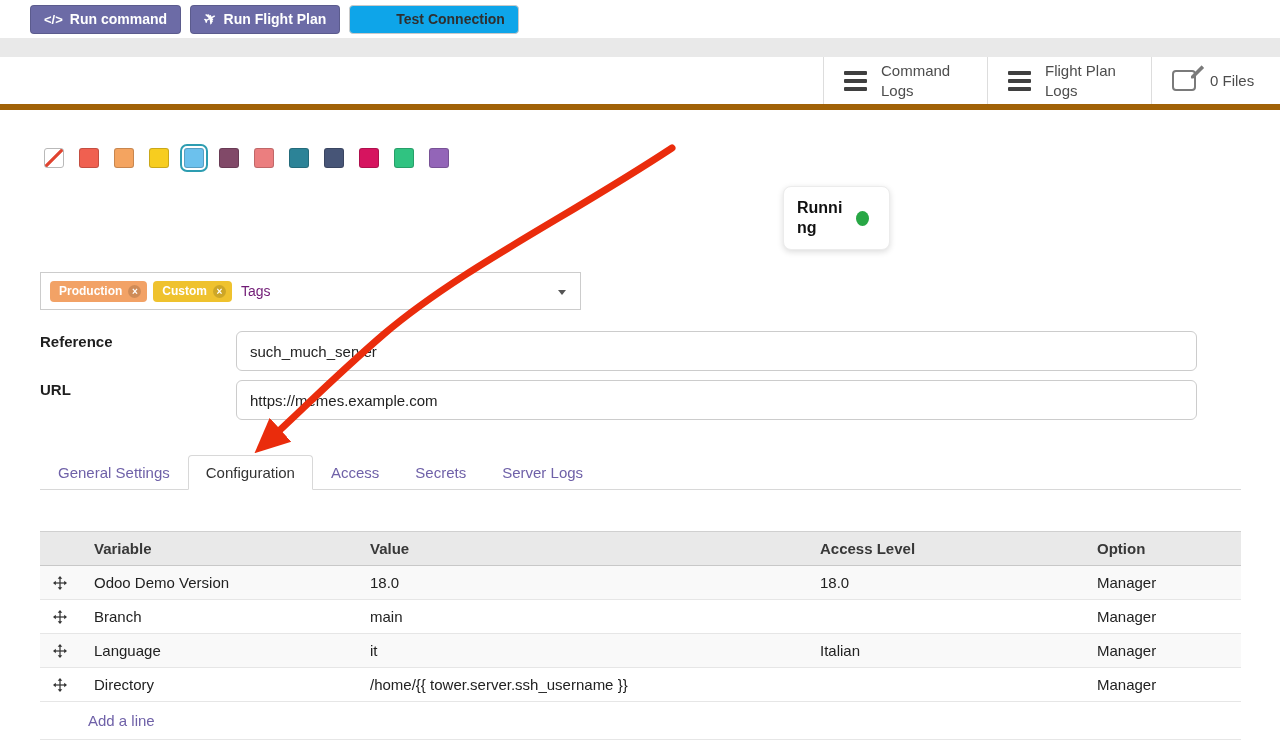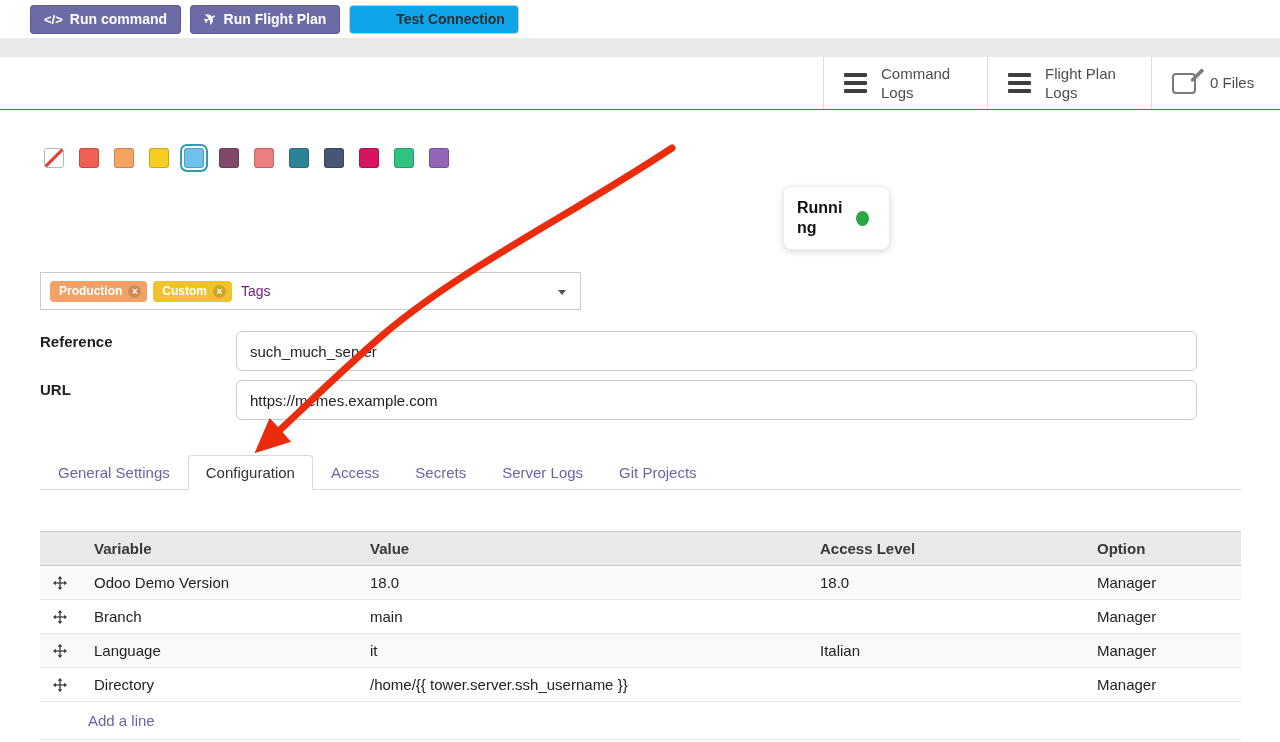--- a/index.html
+++ b/index.html
@@ -14,21 +14,21 @@
          border: 1px solid transparent; font-family: inherit; }
   .btn-primary { background: var(--accent, #6c6ba6); color: #fff; border-color: rgba(0,0,0,0.15); }
   .btn-default { background: #0ea5e9; color: #2f2f2f; border-color: #c9c9c9; padding-left: 46px; }
   .btn-icon { font-size: 13px; font-weight: 700; }
   .plane { display: inline-block; transform: rotate(-28deg); font-size: 15px; }
 
   .strip { position: absolute; top: 38px; left: 0; right: 0; height: 19px; background: #e9e9e9; }
 
   
   .statbar { position: absolute; top: 57px; left: 0; right: 0; height: 53px; background: #fff;
-             border-bottom: 1px solid #a16207; padding-left: 9px; }
+             border-bottom: 6px solid #a16207; padding-left: 9px; }
   .statwrap { position: absolute; right: 0; top: 0; height: 100%; display: flex; }
   .stat { height: 100%; display: flex; align-items: center; gap: 14px; padding: 0 20px;
           border-left: 1px solid #ddd; cursor: pointer; }
   .stat-label { font-size: 15px; color: #4d4d4d; line-height: 1.3; }
   .w85 { width: 86px; }
   .w50 { width: 50px; }
   .burger { width: 23px; display: flex; flex-direction: column; gap: 4px; }
   .burger i { display: block; height: 4px; background: #3f3f3f; border-radius: 1px; }
   .editicon { position: relative; width: 24px; height: 21px; border: 2px solid #7a7a7a; border-radius: 4px; }
   .pencil-bar { position: absolute; top: -8px; right: -5px; width: 4px; height: 17px; background: #7a7a7a;
@@ -186,21 +186,20 @@
   <div class="text-input" style="top:331px">such_much_server</div>
   <div class="field-label" style="top:381px">URL</div>
   <div class="text-input" style="top:380px">https://memes.example.com</div>
 
   <div class="tabs">
       <div class="tab">General Settings</div>
       <div class="tab active">Configuration</div>
       <div class="tab">Access</div>
       <div class="tab">Secrets</div>
       <div class="tab">Server Logs</div>
-      <div class="tab">Git Projects</div>
     </div>
 
   <div class="table">
     <div class="thead">
       <div class="cell"></div>
       <div class="cell">Variable</div>
       <div class="cell">Value</div>
       <div class="cell">Access Level</div>
       <div class="cell">Option</div>
     </div>

